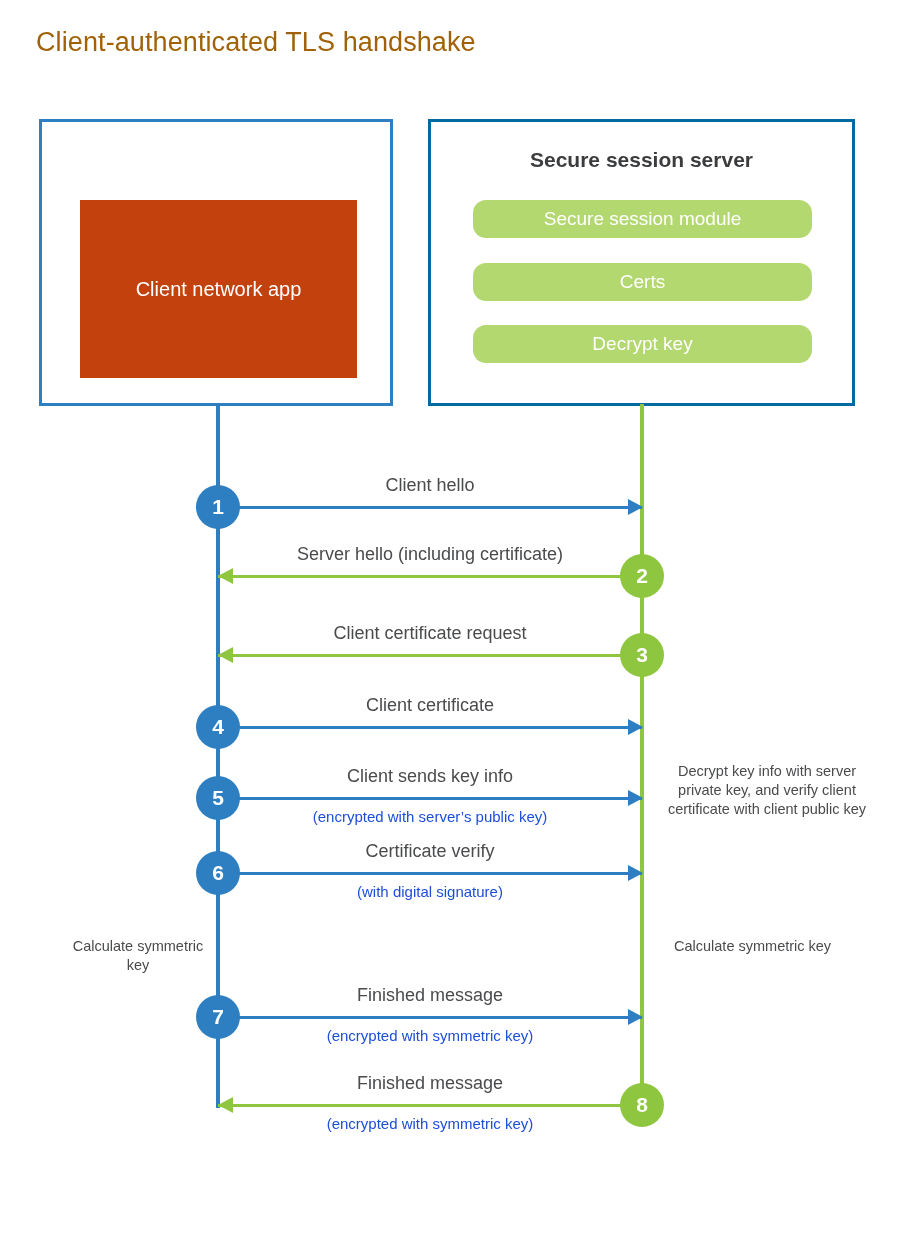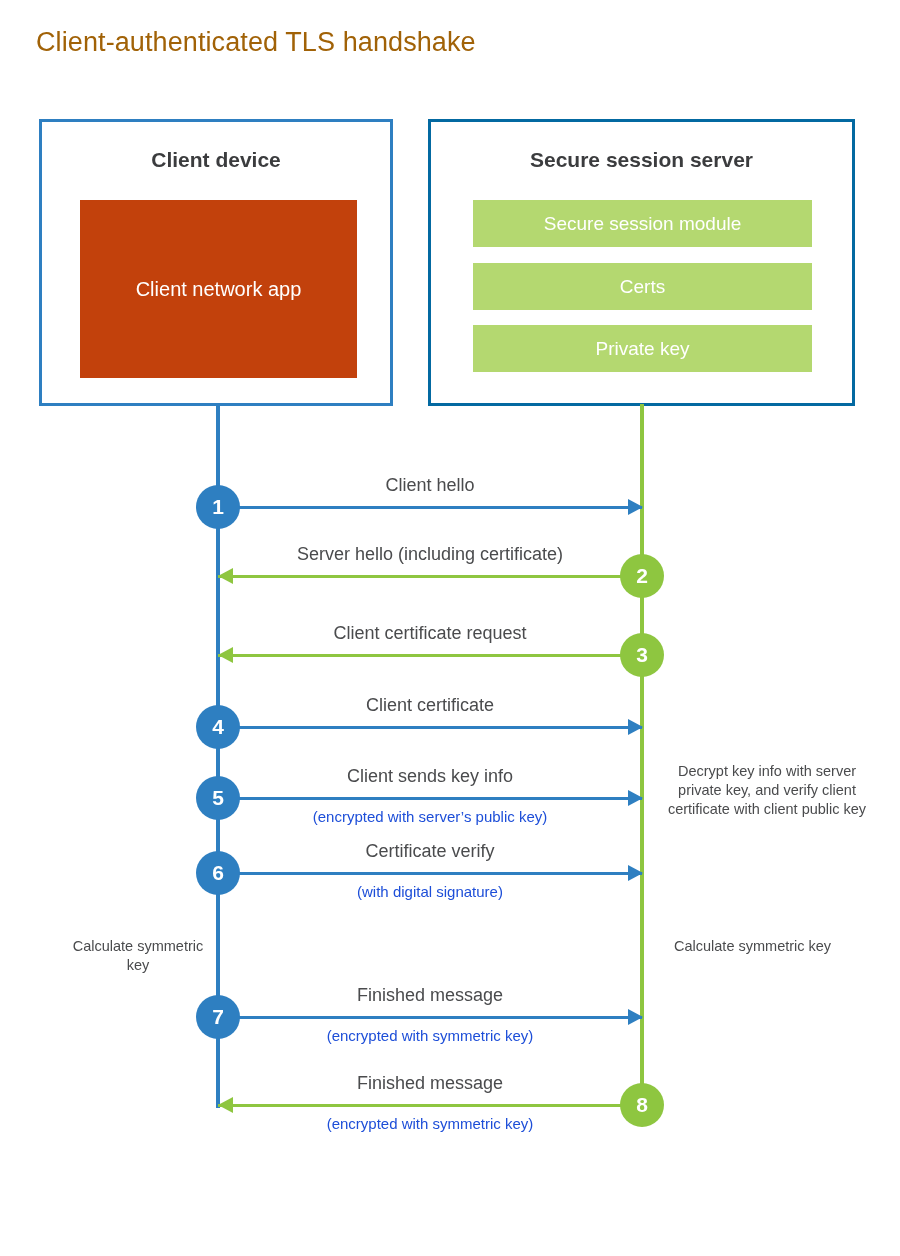--- a/index.html
+++ b/index.html
@@ -75,30 +75,31 @@
     justify-content: center;
     text-align: center;
     box-sizing: border-box;
   }
 
   
   .server-bar {
     position: absolute;
     left: 42px;
     width: 339px;
-    height: 47px;
+    height: 38px;
     background: #b4d870;
     color: #ffffff;
     font-size: 19px;
     font-weight: 300;
     display: flex;
     align-items: center;
     justify-content: center;
     text-align: center;
     box-sizing: border-box;
+    border-radius: 13px;
   }
   #server-bar-0 { top: 78px; }
   #server-bar-1 { top: 141px; }
   #server-bar-2 { top: 203px; }
 
   
   .lifeline {
     position: absolute;
     width: 4px;
   }
@@ -223,29 +224,28 @@
     width: 160px;
     text-align: left;
   }
 </style>
 </head>
 <body>
 
 <div id="page-title">Client-authenticated TLS handshake</div>
 
 <div class="participant-box" id="client-box">
-  <div class="participant-title">Client device</div>
   <div id="client-app-block">Client network app</div>
 </div>
 
 <div class="participant-box" id="server-box">
   <div class="participant-title">Secure session server</div>
   <div class="server-bar" id="server-bar-0">Secure session module</div>
   <div class="server-bar" id="server-bar-1">Certs</div>
-  <div class="server-bar" id="server-bar-2">Private key</div>
+  <div class="server-bar" id="server-bar-2">Decrypt key</div>
 </div>
 
 <div class="lifeline" id="client-lifeline"></div>
 <div class="lifeline" id="server-lifeline"></div>
 
 <div id="messages-layer">
     <div class="message" style="top: 507px;">
       <div class="msg-line blue"></div>
       <div class="msg-arrowhead right blue"></div>
       <div class="msg-label">Client hello</div>

